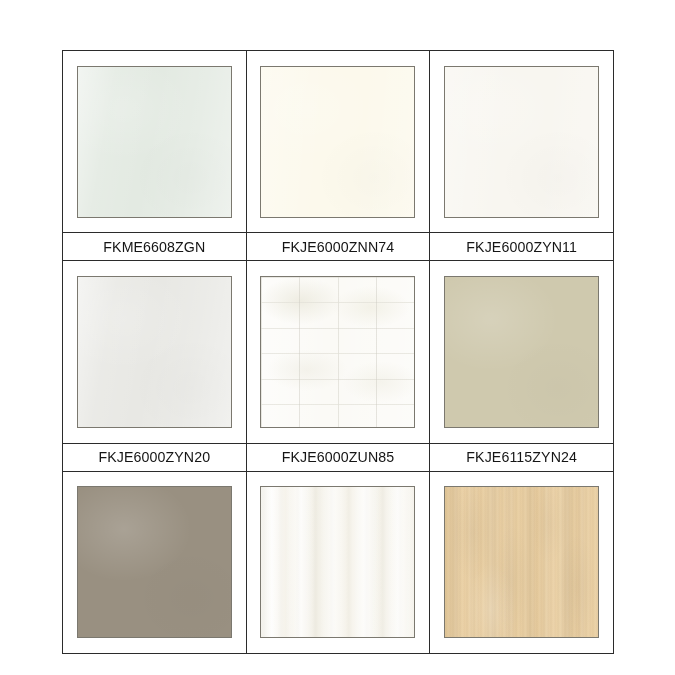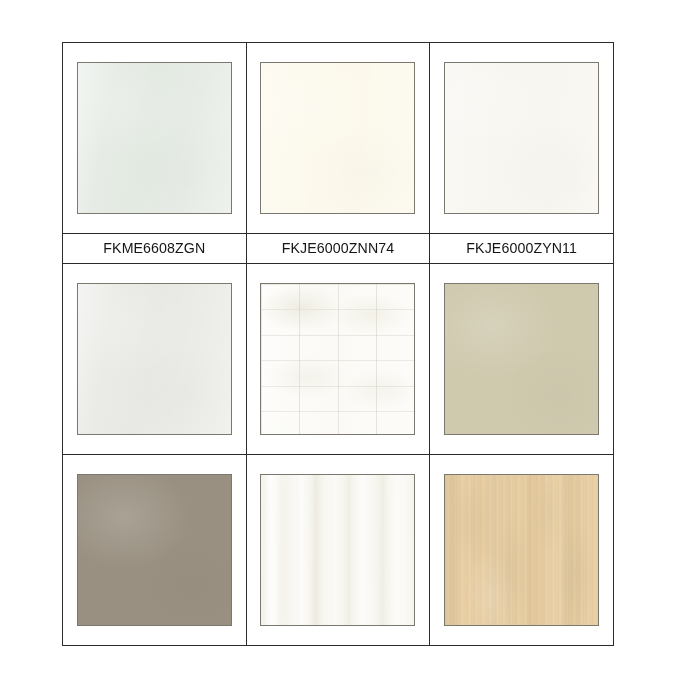--- a/index.html
+++ b/index.html
@@ -12,20 +12,21 @@
     height: 675px;
     font-family: "Liberation Sans", sans-serif;
     overflow: hidden;
   }
 
   #catalog-page {
     position: relative;
     width: 675px;
     height: 515px;
     background: #ffffff;
+    margin-top: 8px;
   }
 
   
   #swatch-table {
     position: absolute;
     left: 62px;
     top: 42px;
     width: 552px;
     height: 604px;
     border-collapse: collapse;
@@ -269,20 +270,31 @@
             <span class="brick-pattern2"></span>
           </span>
         </td>
         <td class="swatch-cell">
           <span class="swatch">
             <span class="fill" style="background:#cfc9ae"></span>
             <span class="flat-mottle"></span>
           </span>
         </td>
       </tr>
+      <tr>
+        <td class="label-cell">
+          <span class="label-text">FKJE6000ZYN20</span>
+        </td>
+        <td class="label-cell">
+          <span class="label-text">FKJE6000ZUN85</span>
+        </td>
+        <td class="label-cell">
+          <span class="label-text">FKJE6115ZYN24</span>
+        </td>
+      </tr>
 
       <tr>
         <td class="swatch-cell">
           <span class="swatch">
             <span class="fill" style="background:#999081"></span>
             <span class="flat-mottle"></span>
           </span>
         </td>
         <td class="swatch-cell">
           <span class="swatch">

